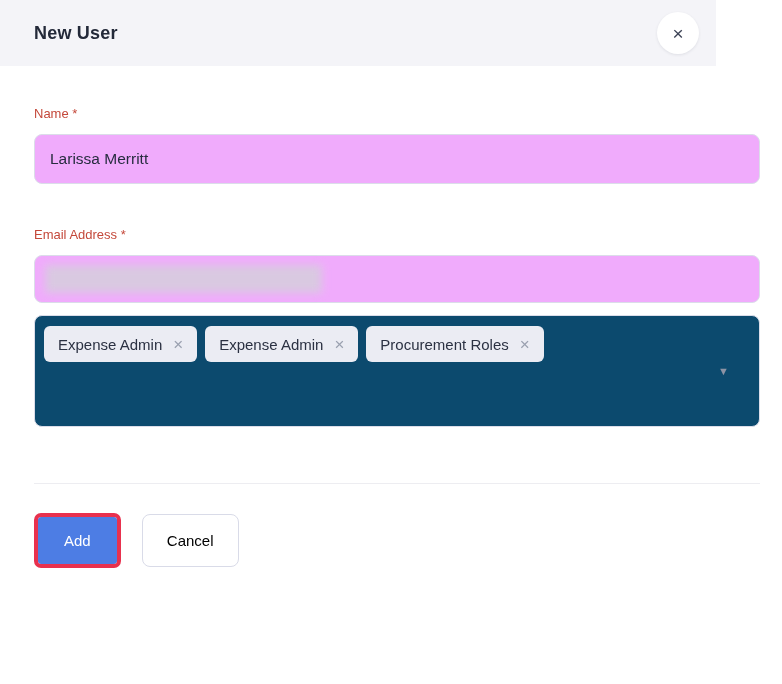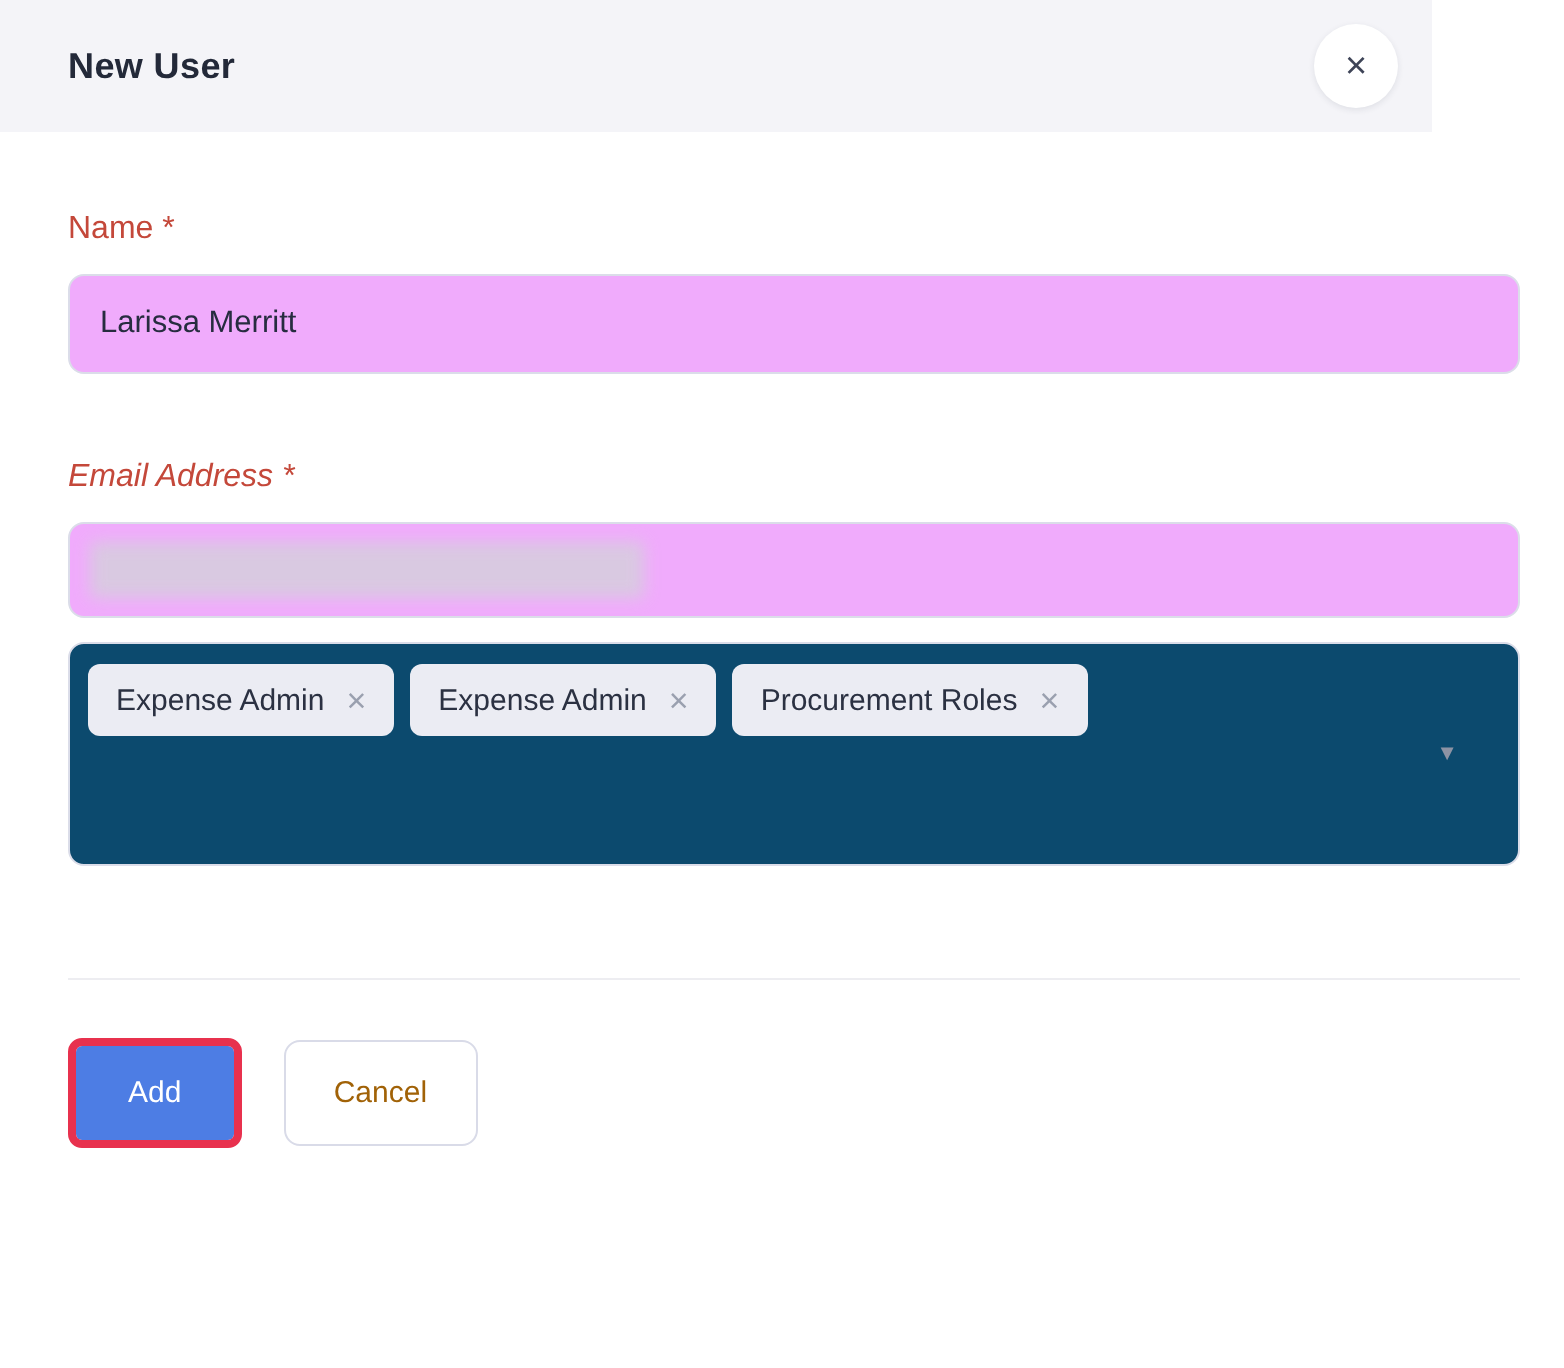--- a/index.html
+++ b/index.html
@@ -36,24 +36,24 @@
     display:flex;align-items:center;justify-content:center;
     box-shadow:0 1px 3px rgba(40,45,70,.10);
     padding:0;
   }
   .close-glyph{
     font-size:19px;line-height:1;color:#3e4457;font-weight:400;
   }
   .dialog-body{padding:0 22px 0 34px;}
   .field-label{
     display:block;
-    font-size:16px;color:var(--label-red);
+    font-size:13px;color:var(--label-red);
   }
   .field-name .field-label{padding-top:40px;}
-  .field-email .field-label{padding-top:43px;font-style:italic;}
+  .field-email .field-label{padding-top:43px;}
   .field-roles .field-label{padding-top:48px;}
   .text-input{
     margin-top:13px;
     height:50px;width:726px;
     border:1px solid var(--border);
     border-radius:8px;
     background:#f0abfc;
     display:flex;align-items:center;
     padding:0 15px;
     cursor:text;
@@ -118,21 +118,21 @@
     font-family:"Liberation Sans", sans-serif;
     border:none;border-radius:3px;
     outline:4px solid var(--highlight);
     cursor:pointer;
   }
   .cancel-btn{
     margin-left:25px;
     height:53px;min-width:97px;
     padding:0 22px;
     background:#ffffff;
-    color:#a16207;
+    color:#000000;
     font-size:15px;
     font-family:"Liberation Sans", sans-serif;
     border:1px solid #d9dbe8;
     border-radius:8px;
     cursor:pointer;
   }
 </style>
 </head>
 <body>
 

